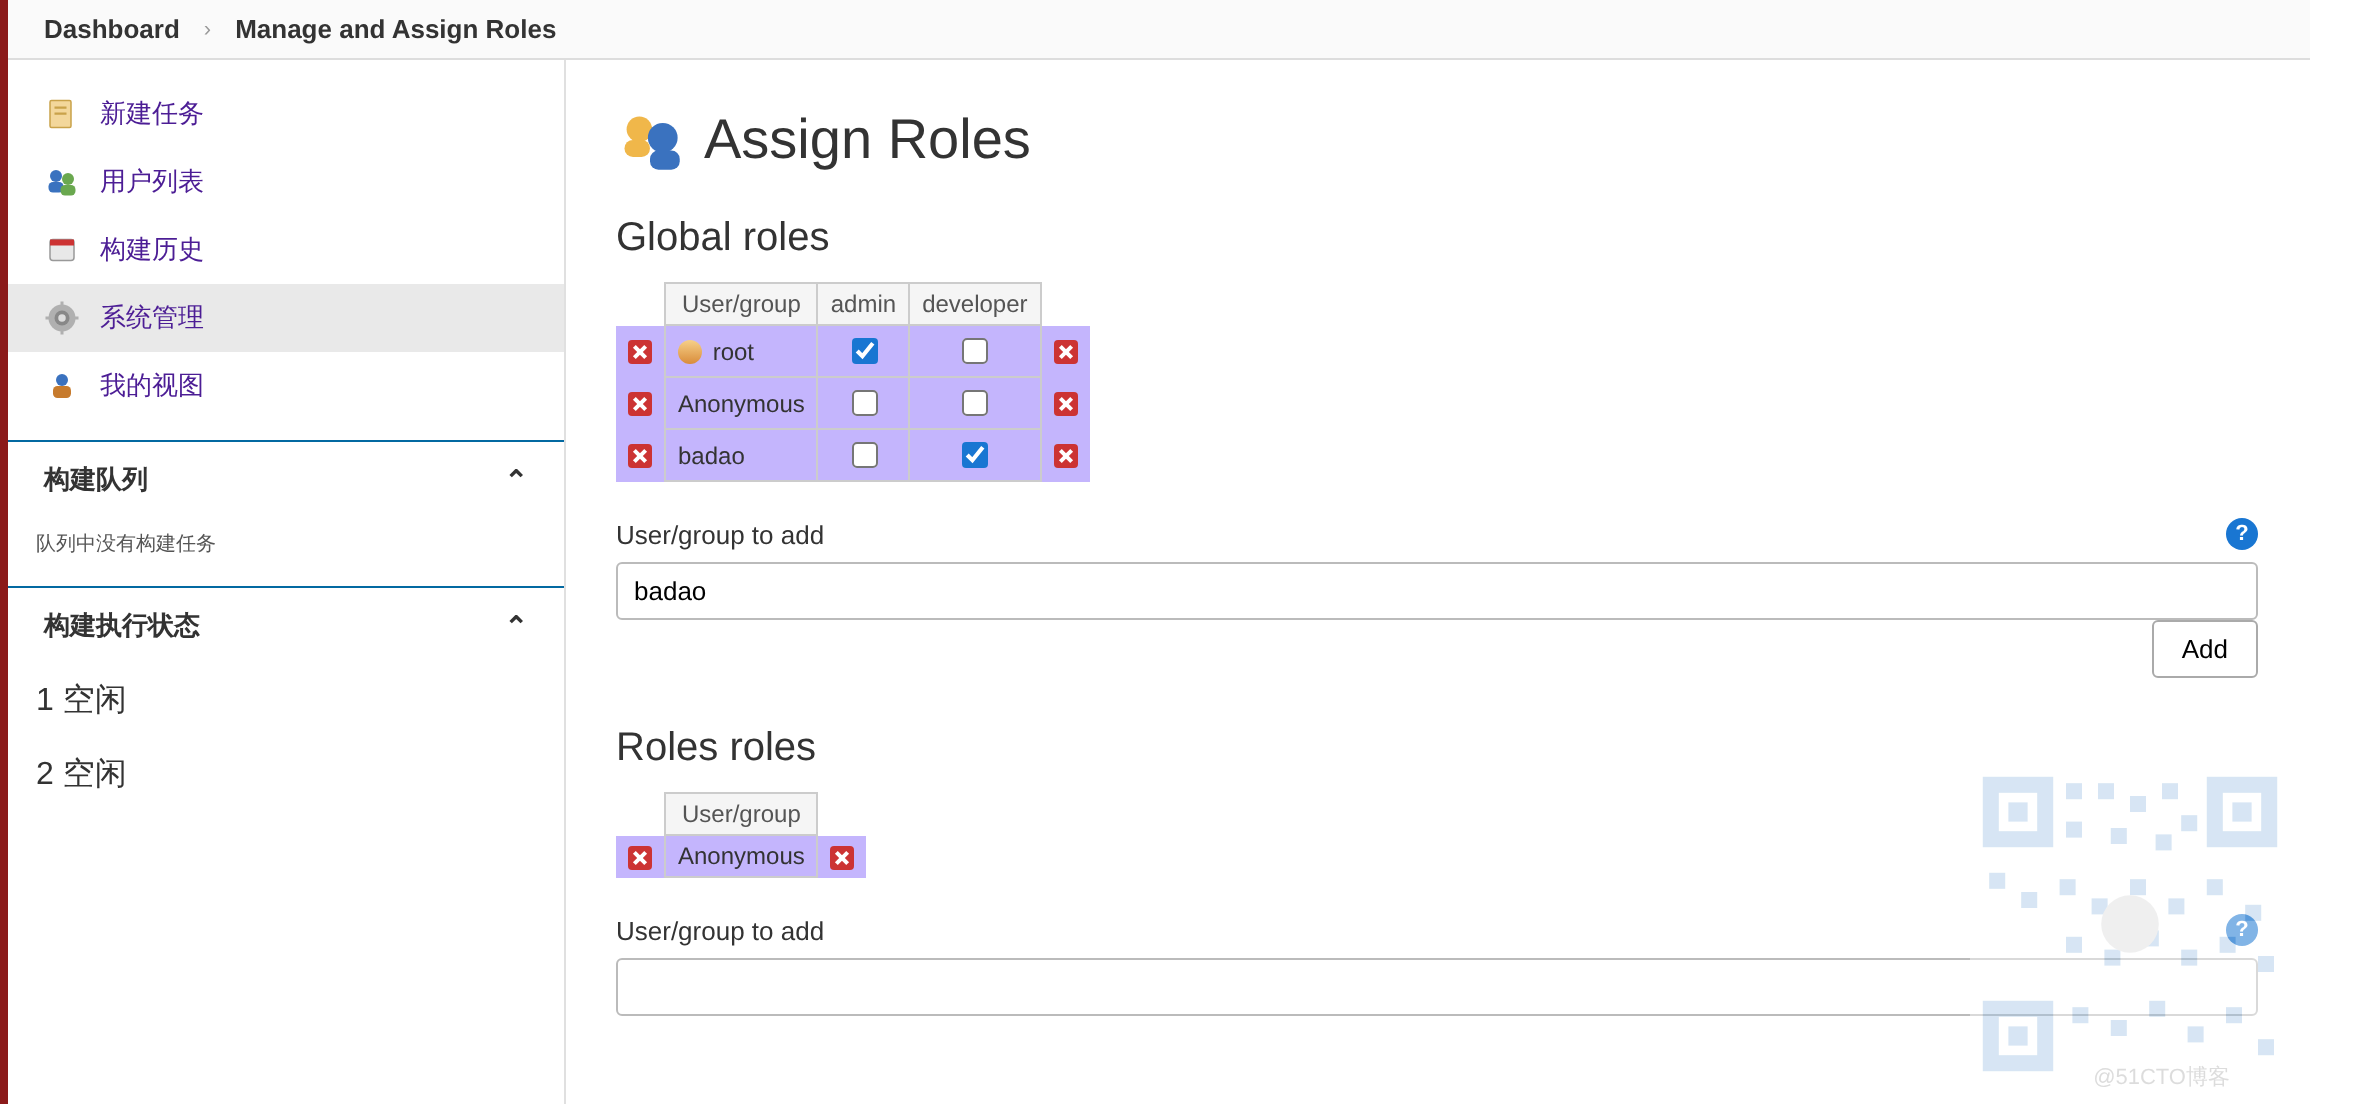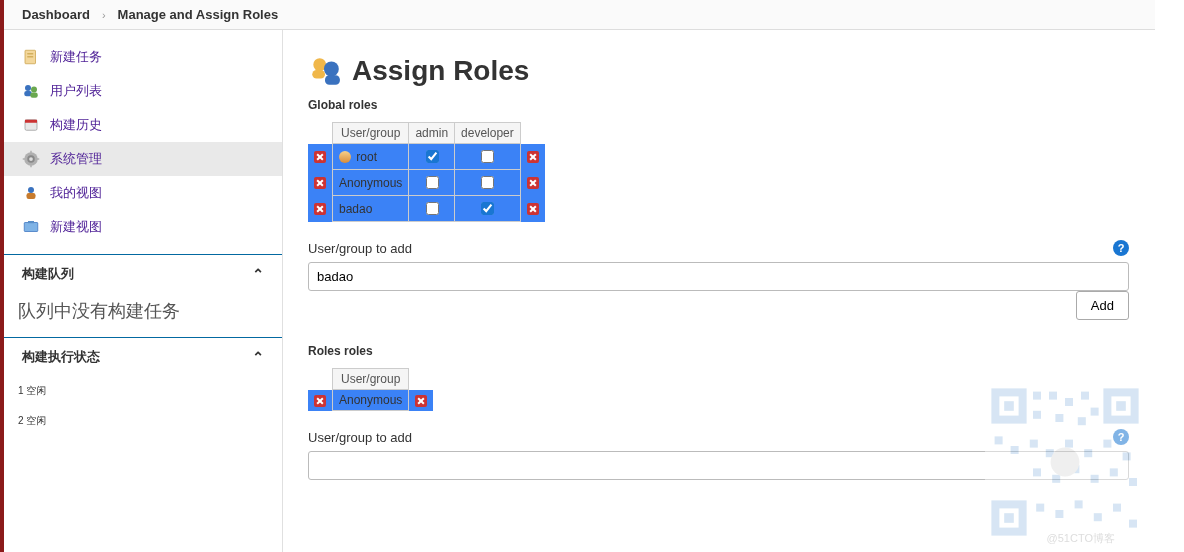--- a/index.html
+++ b/index.html
@@ -8,28 +8,28 @@
   .breadcrumb{position:absolute;left:4px;top:0;right:0;height:30px;border-bottom:1px solid #ddd;display:flex;align-items:center;padding:0 18px;background:#fafafa;box-sizing:border-box}
   .breadcrumb a{color:#333;font-weight:bold;font-size:13px;text-decoration:none}
   .breadcrumb .sep{margin:0 12px;color:#999;font-size:11px}
   .sidebar{position:absolute;left:4px;top:30px;width:278px;bottom:0;background:#fff;border-right:1px solid #e0e0e0}
   .tasks{padding:10px 0}
   .task{display:flex;align-items:center;padding:8px 18px;cursor:pointer;font-size:13px;color:#4c1d95}
   .task.active{background:#e9e9e9}
   .task .icon{width:18px;height:18px;margin-right:10px;flex:0 0 18px}
   .section-head{display:flex;align-items:center;justify-content:space-between;padding:10px 18px;font-weight:bold;border-top:1px solid #0369a1;cursor:pointer}
   .chev{font-size:14px;color:#333}
-  .queue-empty{padding:6px 14px 14px;color:#555;font-size:18px}
-  .exec-row{padding:8px 14px;font-size:10px;color:#333}
+  .queue-empty{padding:6px 14px 14px;color:#555;font-size:10px}
+  .exec-row{padding:8px 14px;font-size:16px;color:#333}
   .main{position:absolute;left:282px;top:30px;right:0;bottom:0;padding:18px 26px;overflow:auto;box-sizing:border-box}
-  h1.title{display:flex;align-items:center;font-size:28px;font-weight:700;margin:6px 0 10px}
+  h1.title{display:flex;align-items:flex-start;font-size:28px;font-weight:400;margin:6px 0 20px}
   h1.title .titicon{width:34px;height:34px;margin-right:10px}
-  h2.sub{font-size:12px;font-weight:700;margin:6px 0 10px;color:#333}
+  h2.sub{font-size:20px;font-weight:400;margin:6px 0 10px;color:#333}
   table.roles{border-collapse:collapse;margin-bottom:18px}
-  table.roles th,table.roles td{border:1px solid #ccc;padding:3px 6px;font-size:12px;text-align:center;background:#3b82f6}
+  table.roles th,table.roles td{border:1px solid #ccc;padding:3px 6px;font-size:12px;text-align:center;background:#c4b5fd}
   table.roles th{background:#f5f5f5;color:#555;font-weight:normal}
   table.roles td.name{text-align:left}
   .del{display:inline-block;width:12px;height:12px;background:#c33;border-radius:2px;position:relative;cursor:pointer;vertical-align:middle}
   .del::before,.del::after{content:"";position:absolute;left:5px;top:2px;width:2px;height:8px;background:#fff;transform:rotate(45deg)}
   .del::after{transform:rotate(-45deg)}
   .useric{display:inline-block;width:12px;height:12px;border-radius:50%;background:linear-gradient(#f6d089,#d98c3a);vertical-align:middle;margin-right:2px}
   .label-row{display:flex;align-items:center;justify-content:space-between;margin:16px 0 6px}
   .label-row label{font-size:13px;color:#333}
   .helpic{width:16px;height:16px;border-radius:50%;background:#1976d2;color:#fff;font-size:11px;font-weight:bold;display:flex;align-items:center;justify-content:center;cursor:pointer}
   input.txt{width:100%;box-sizing:border-box;padding:6px 8px;border:1px solid #bbb;border-radius:3px;font-size:13px}
@@ -91,27 +91,20 @@
               </g>
             </svg></span>
           <span>系统管理</span>
         </div>
         <div class="task">
           <span class="icon"><svg viewBox="0 0 24 24">
               <circle cx="12" cy="8" r="4" fill="#3a72bf"></circle>
               <rect x="6" y="12" width="12" height="8" rx="3" fill="#c77b2d"></rect>
             </svg></span>
           <span>我的视图</span>
-        </div>
-        <div class="task">
-          <span class="icon"><svg viewBox="0 0 24 24">
-              <rect x="3" y="6" width="18" height="12" rx="1" fill="#7fb3e6" stroke="#3a72bf"></rect>
-              <rect x="8" y="4" width="8" height="3" fill="#5a8fc9"></rect>
-            </svg></span>
-          <span>新建视图</span>
         </div>
       </div>
   <div class="section-head">
     <span>构建队列</span>
     <span class="chev">⌃</span>
   </div>
   <div class="queue-empty">队列中没有构建任务</div>
   <div class="section-head">
     <span>构建执行状态</span>
     <span class="chev">⌃</span>

